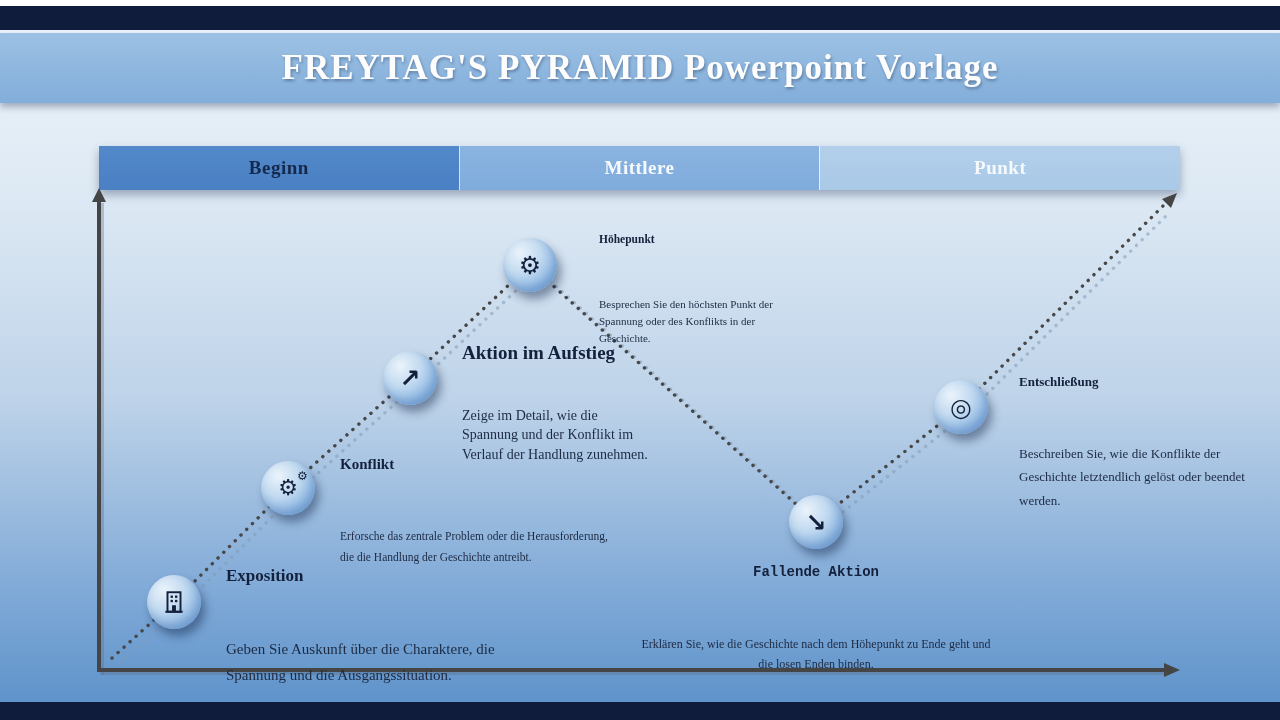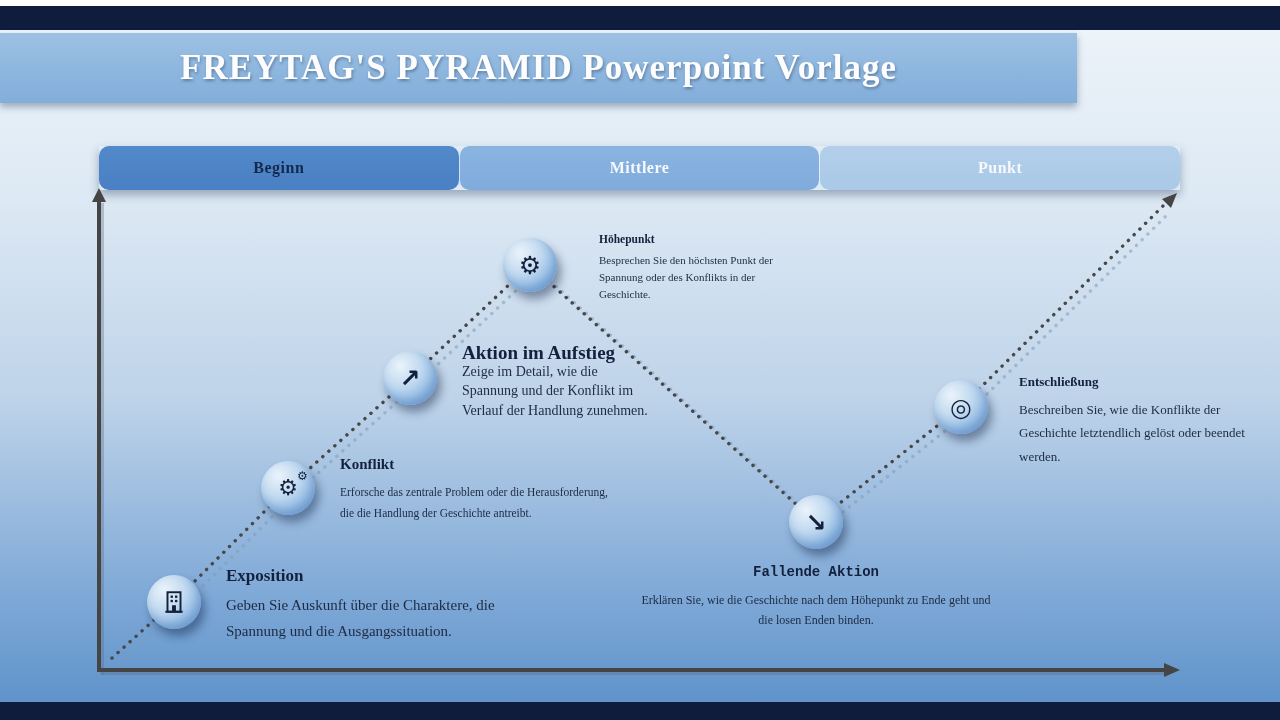--- a/index.html
+++ b/index.html
@@ -10,37 +10,37 @@
   
   .bar-top{position:absolute;left:0;top:6px;width:1280px;height:24px;background:#0f1c3c;}
   .bar-bottom{position:absolute;left:0;top:702px;width:1280px;height:18px;background:#0f1c3c;}
   
   .canvas-bg{
     position:absolute;left:0;top:30px;width:1280px;height:672px;
     background:linear-gradient(180deg,#ecf3f9 0%,#dde9f4 25%,#bed3e9 55%,#7fa9d7 84%,#5f93ca 100%);
   }
   
   .header{
-    position:absolute;left:0;top:33px;width:1077px;height:70px;
+    position:absolute;left:0;top:33px;width:1280px;height:70px;
     background:linear-gradient(180deg,#9dc1e4 0%,#8cb5de 60%,#83aeda 100%);
     box-shadow:0 4px 7px rgba(20,40,80,0.35);
     display:flex;align-items:center;justify-content:center;
   }
   .header .title{
     color:#fdfdfd;font-size:35px;font-weight:bold;letter-spacing:1px;
     text-shadow:1px 2px 3px rgba(40,60,90,0.45);
   }
   
   .tabs{
     position:absolute;left:99px;top:146px;width:1081px;height:44px;display:flex;
     box-shadow:0 5px 9px rgba(20,40,80,0.35);
   }
   .tab{
     flex:1;display:flex;align-items:center;justify-content:center;
-    font-size:16px;font-weight:bold;letter-spacing:0.5px;cursor:pointer;border-radius:10px;
+    font-size:19px;font-weight:bold;letter-spacing:0.5px;cursor:pointer;
   }
   .tab + .tab{border-left:1px solid rgba(255,255,255,0.65);}
   .tab-beginn{background:linear-gradient(180deg,#5289c9 0%,#4a80c4 100%);color:#15294d;}
   .tab-mittlere{background:linear-gradient(180deg,#8ab4e0 0%,#7fabdc 100%);color:#f6fafd;}
   .tab-ende{background:linear-gradient(180deg,#b3cfea 0%,#a9c9e7 100%);color:rgba(255,255,255,0.88);}
   
   .overlay{position:absolute;left:0;top:0;width:1280px;height:720px;pointer-events:none;}
   .dotline{fill:none;stroke:#474747;stroke-width:3.4;stroke-dasharray:0.1 8;stroke-linecap:round;}
   .dotshadow{fill:none;stroke:rgba(130,155,180,0.55);stroke-width:3.4;stroke-dasharray:0.1 8;stroke-linecap:round;}
   .axis{stroke:#454545;stroke-width:4;fill:none;}
@@ -58,21 +58,21 @@
   .gear-duo{position:relative;font-size:22px;}
   .gear-duo .g-small{position:absolute;font-size:12px;top:-7px;right:-10px;}
   .n1{left:147px;top:575px;}
   .n2{left:261px;top:461px;}
   .n3{left:383px;top:351px;}
   .n4{left:503px;top:238px;}
   .n5{left:789px;top:495px;}
   .n6{left:934px;top:380px;}
   
   .stage-title{position:absolute;font-weight:bold;color:#14213d;}
-  .stage-desc{position:absolute;color:#1d2a42;}
+  .stage-desc{position:absolute;color:#1d2a42;margin-top:44px;}
   .t1{left:226px;top:566px;font-size:17px;}
   .d1{left:226px;top:592px;width:292px;font-size:15px;line-height:1.75;}
   .t2{left:340px;top:456px;font-size:15px;}
   .d2{left:340px;top:482px;width:276px;font-size:11.5px;line-height:1.8;font-family:Liberation Serif, serif;}
   .t3{left:462px;top:342px;font-size:19px;}
   .d3{left:462px;top:362px;width:190px;font-size:14px;line-height:1.38;}
   .t4{left:599px;top:233px;font-size:11.5px;}
   .d4{left:599px;top:252px;width:198px;font-size:11px;line-height:1.55;}
   .t5{left:666px;top:564px;width:300px;font-size:14px;text-align:center;font-family:Liberation Mono, monospace;}
   .d5{left:641px;top:590px;width:350px;font-size:12px;line-height:1.7;text-align:center;}

